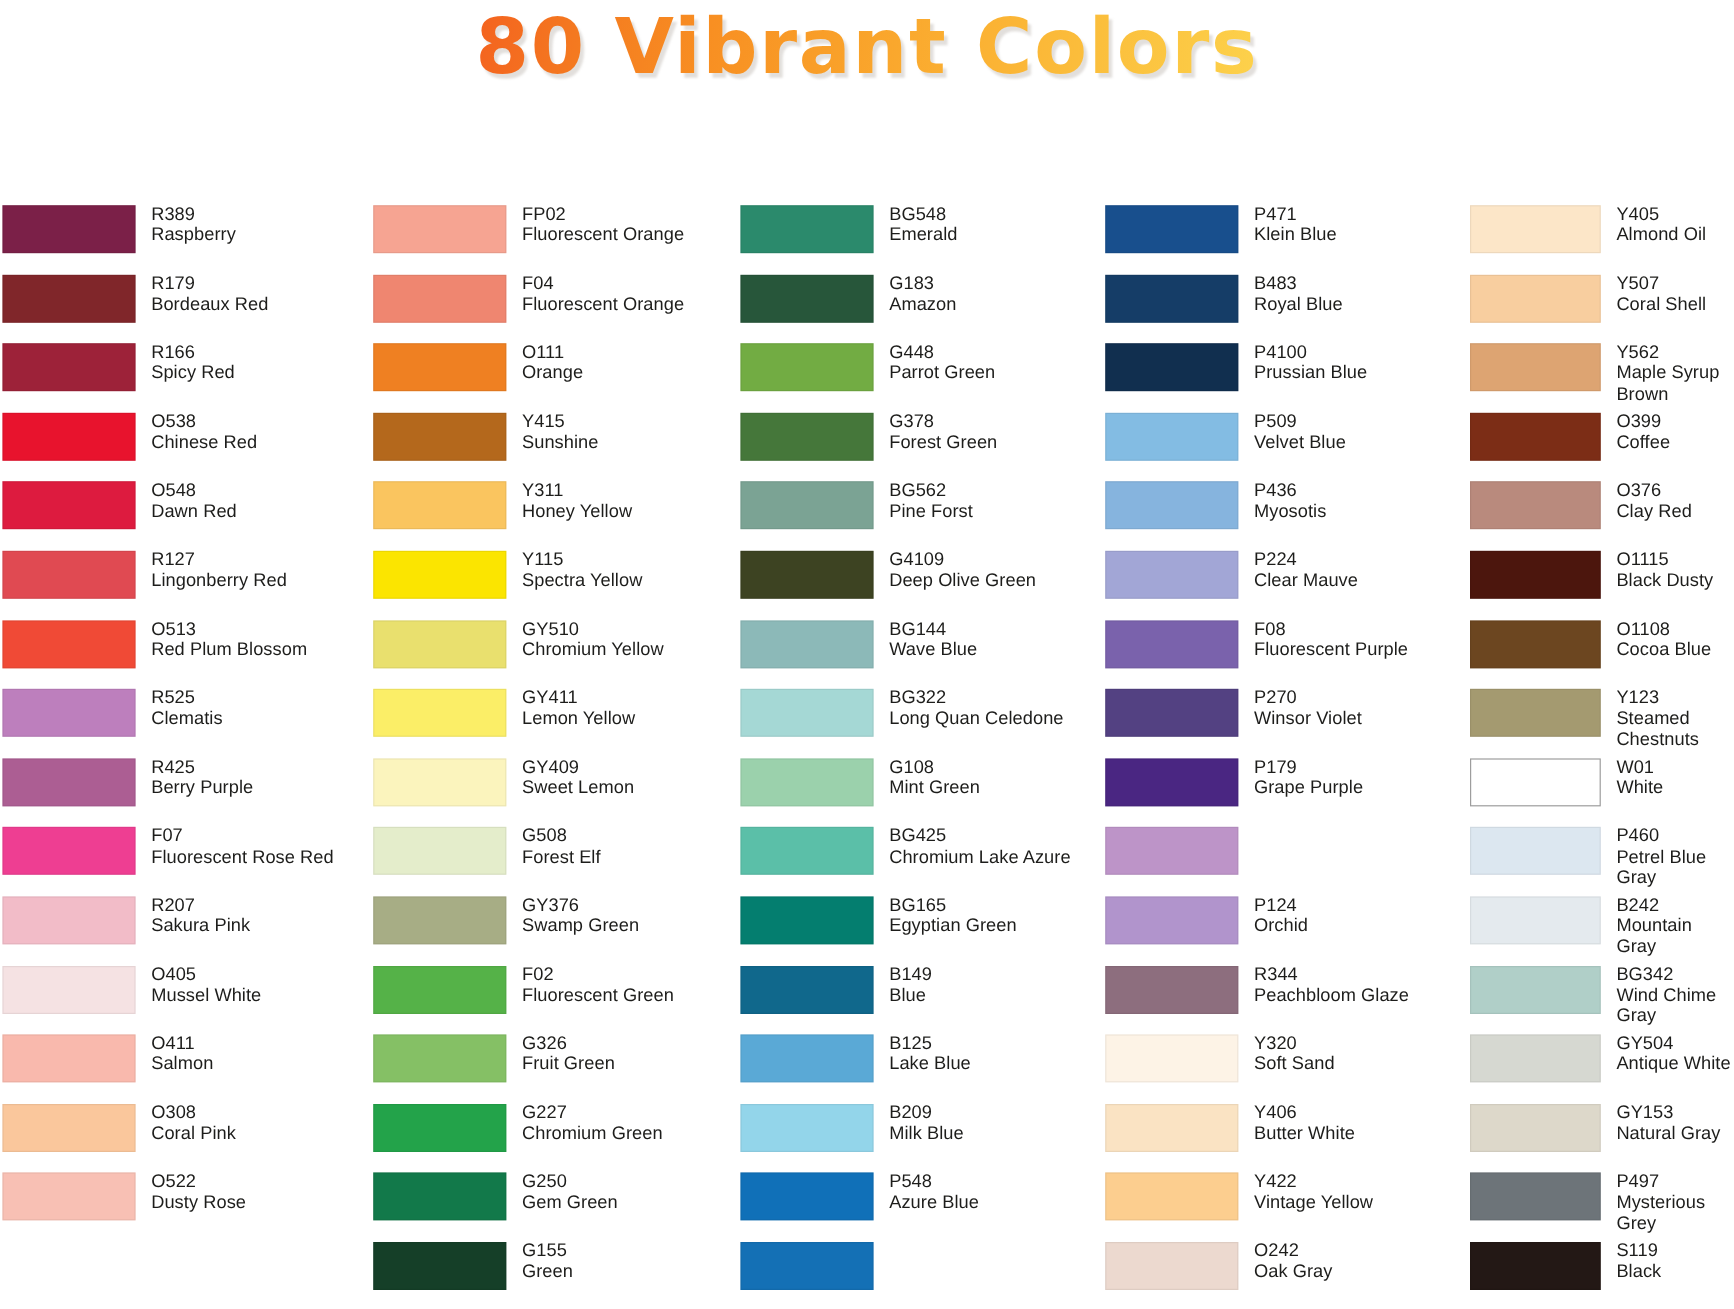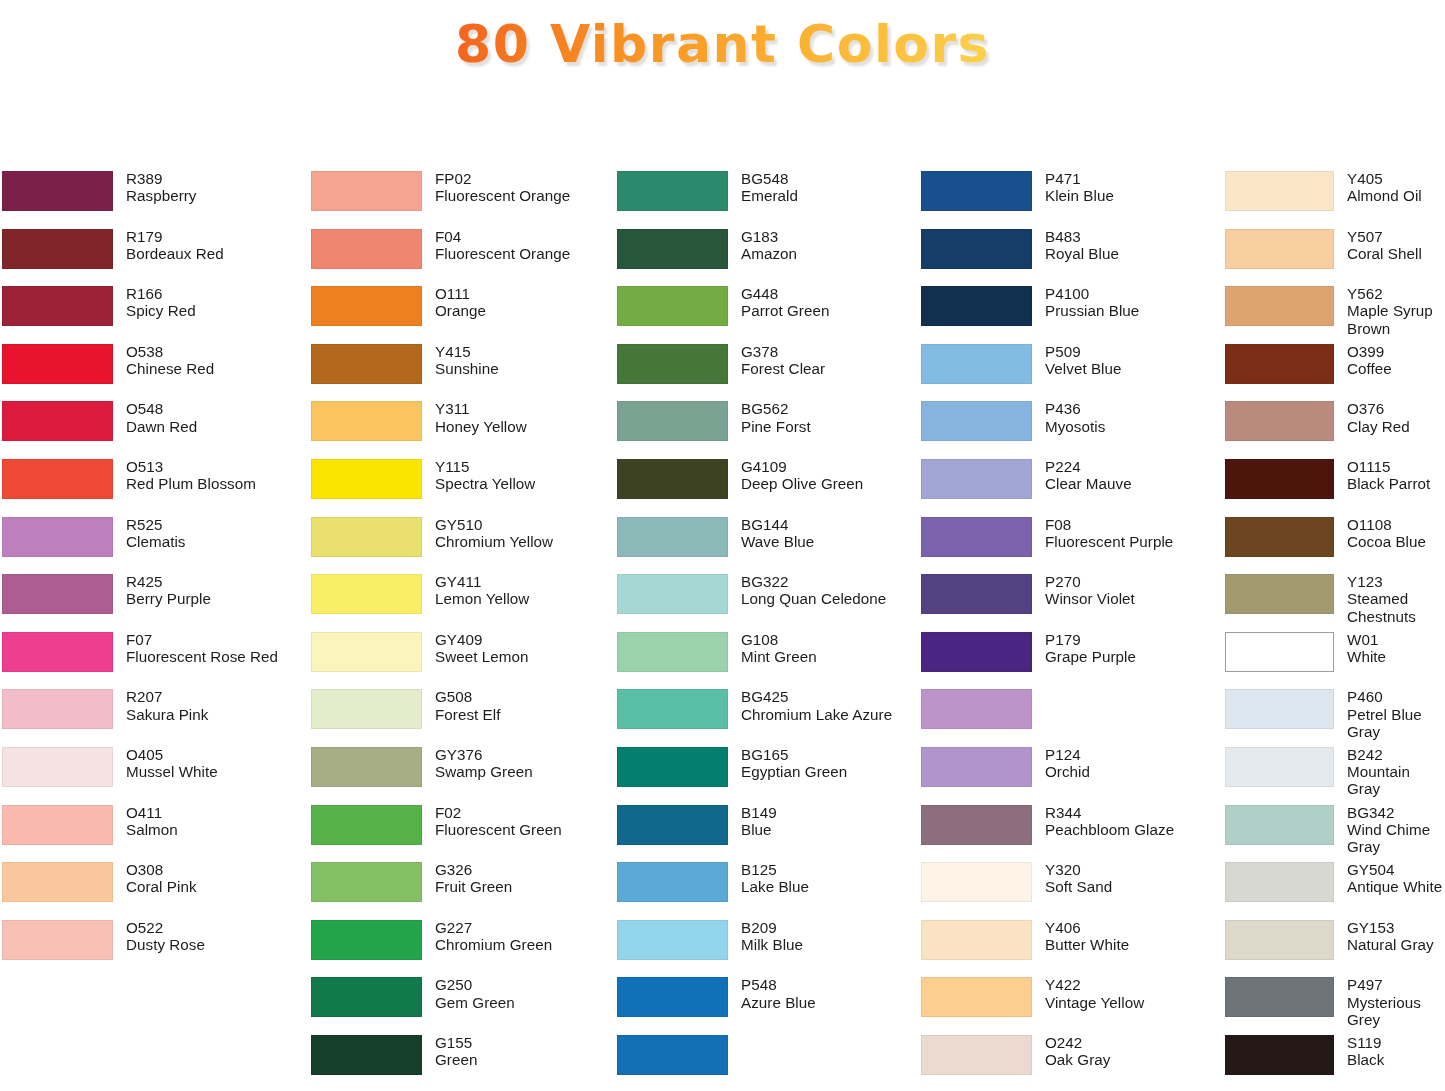--- a/index.html
+++ b/index.html
@@ -24,25 +24,25 @@
     left: 0;
     top: 0;
     width: 1445px;
     height: 100px;
     display: flex;
     align-items: flex-start;
     justify-content: center;
   }
   #page-title {
     font-family: "DejaVu Sans", sans-serif;
-    font-size: 52px;
+    font-size: 64px;
     font-weight: bold;
     letter-spacing: 1.5px;
     line-height: 1.0;
-    margin: 14px;
+    margin: 4px;
     padding: 4px 0 0 0;
     white-space: nowrap;
     background-image: linear-gradient(100deg,
         #f4621f 0%,
         #f47a20 14%,
         #f88f22 30%,
         #f9a029 46%,
         #fbb032 62%,
         #fbbe3c 78%,
         #fcca45 92%,
@@ -148,20 +148,27 @@
         </div>
       </div>
       <div class="color-row">
         <div class="swatch" title="O548 Dawn Red" style="background: rgb(221, 27, 63);"></div>
         <div class="label">
           <span class="code">O548</span>
           <span class="name">Dawn Red</span>
         </div>
       </div>
       <div class="color-row">
+        <div class="swatch" title="R127 Lingonberry Red" style="background: rgb(224, 74, 82);"></div>
+        <div class="label">
+          <span class="code">R127</span>
+          <span class="name">Lingonberry Red</span>
+        </div>
+      </div>
+      <div class="color-row">
         <div class="swatch" title="O513 Red Plum Blossom" style="background: rgb(240, 74, 54);"></div>
         <div class="label">
           <span class="code">O513</span>
           <span class="name">Red Plum Blossom</span>
         </div>
       </div>
       <div class="color-row">
         <div class="swatch" title="R525 Clematis" style="background: rgb(189, 127, 189);"></div>
         <div class="label">
           <span class="code">R525</span>
@@ -351,21 +358,21 @@
         <div class="swatch" title="G448 Parrot Green" style="background: rgb(114, 172, 67);"></div>
         <div class="label">
           <span class="code">G448</span>
           <span class="name">Parrot Green</span>
         </div>
       </div>
       <div class="color-row">
         <div class="swatch" title="G378 Forest Green" style="background: rgb(69, 119, 58);"></div>
         <div class="label">
           <span class="code">G378</span>
-          <span class="name">Forest Clear</span>
+          <span class="name">Forest Green</span>
         </div>
       </div>
       <div class="color-row">
         <div class="swatch" title="BG562 Pine Forst" style="background: rgb(123, 163, 148);"></div>
         <div class="label">
           <span class="code">BG562</span>
           <span class="name">Pine Forst</span>
         </div>
       </div>
       <div class="color-row">
@@ -585,21 +592,21 @@
         <div class="swatch" title="O376 Clay Red" style="background: rgb(185, 138, 125);"></div>
         <div class="label">
           <span class="code">O376</span>
           <span class="name">Clay Red</span>
         </div>
       </div>
       <div class="color-row">
         <div class="swatch" title="O1115 Black Cocoa" style="background: rgb(76, 22, 13);"></div>
         <div class="label">
           <span class="code">O1115</span>
-          <span class="name">Black Parrot</span>
+          <span class="name">Black Dusty</span>
         </div>
       </div>
       <div class="color-row">
         <div class="swatch" title="O1108 Cocoa Brown" style="background: rgb(108, 70, 32);"></div>
         <div class="label">
           <span class="code">O1108</span>
           <span class="name">Cocoa Blue</span>
         </div>
       </div>
       <div class="color-row">

